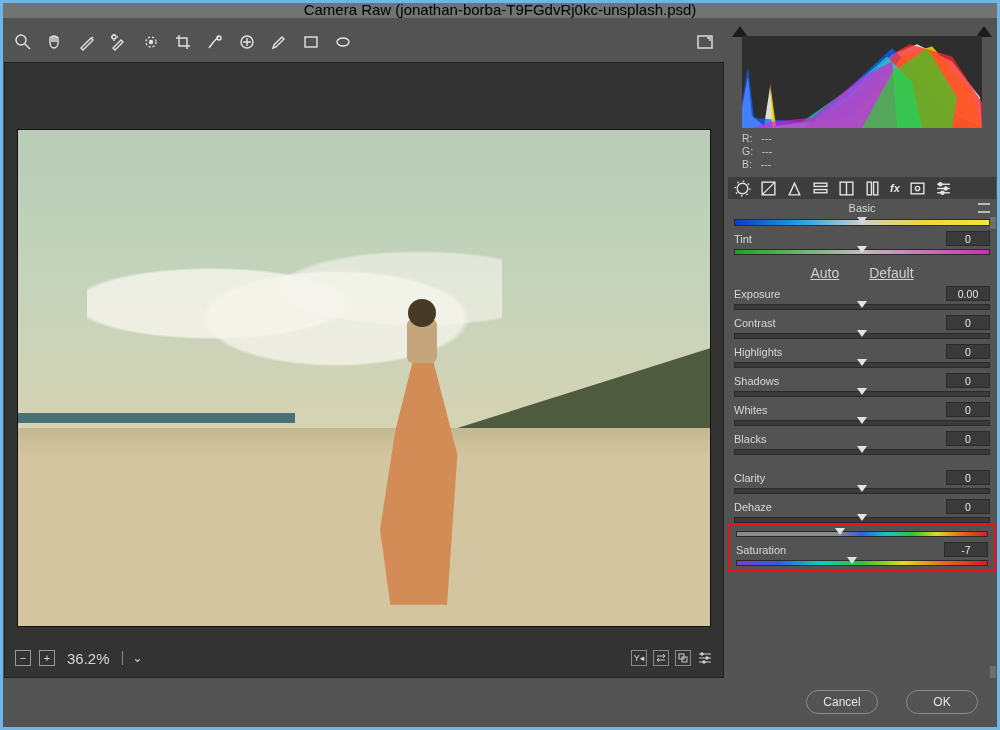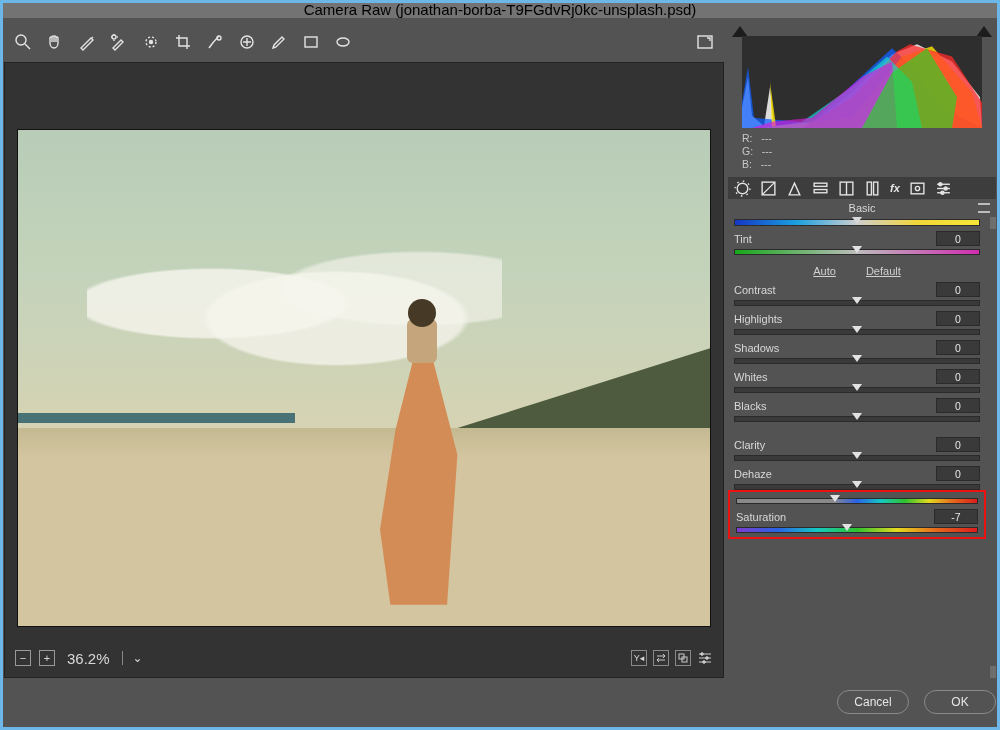--- a/index.html
+++ b/index.html
@@ -43,43 +43,43 @@
   .histogram{position:absolute;left:14px;right:14px;top:14px;bottom:2px;background:#2e2e2e;overflow:hidden}
   .histogram svg{width:100%;height:100%}
   .rgb-readout{padding:2px 4px 6px 14px;font-size:10.5px;color:#c8c8c8;line-height:13px}
   .panel-tabs{height:22px;background:#3d3d3d;display:flex;align-items:center;gap:9px;padding:0 6px}
   .panel-tabs .ptab{width:17px;height:16px;display:flex;align-items:center;justify-content:center}
   .panel-tabs svg{stroke:#e4e4e4;fill:none;stroke-width:1.3}
   .panel-tabs .ptab.lbl{color:#e4e4e4;font-style:italic;font-weight:600;font-size:11px;width:auto}
   .tabs-spacer{flex:1}
   .basic-head{height:18px;display:flex;align-items:center;justify-content:center;background:#535353;position:relative;font-size:11px;color:#d8d8d8}
   .basic-head .menu-ico{position:absolute;right:6px;width:12px;height:10px;border-top:2px solid #bbb;border-bottom:2px solid #bbb}
-  .panel-body{flex:1;background:#535353;overflow:hidden;padding:0 16px 2px 6px;position:relative}
+  .panel-body{flex:1;background:#535353;overflow:hidden;padding:0 6px 2px 6px;position:relative}
   .panel-body .scroll-ind{position:absolute;right:0;top:0;width:6px;height:12px;background:#6e6e6e}
   
   .temp-strip{height:7px;border:1px solid #2c2c2c;background:linear-gradient(90deg,#1536c5,#1aa0e0 25%,#cfcfcf 50%,#f2d638 75%,#f6e637);position:relative;margin-top:2px}
   .temp-strip .knob{position:absolute;top:-3px;left:50%;transform:translateX(-50%);width:0;height:0;border-left:5px solid transparent;border-right:5px solid transparent;border-top:7px solid #d8d8d8}
   
   .srow{margin-top:5px}
   .srow .hdr{display:flex;align-items:center;height:15px}
   .srow .hdr .lbl{font-size:11px}
   .srow .hdr .val{margin-left:auto}
   .valbox{width:44px;height:15px;background:#3a3a3a;border:1px solid #2a2a2a;color:#e6e6e6;font-size:10.5px;text-align:center;display:flex;align-items:center;justify-content:center}
   .track{height:6px;background:#3a3a3a;border:1px solid #2a2a2a;position:relative;margin-top:3px}
   .track.gr-tint{background:linear-gradient(90deg,#17a81a,#bdbdbd 50%,#d12bb0)}
   .track.gr-sat{background:linear-gradient(90deg,#7d3ccf,#2a61e6,#14c9c2,#2fc22e,#e4da1e,#e7661b,#da1c1c)}
   .track.gr-vib{background:linear-gradient(90deg,#8a8a8a 0 40%,#2a61e6,#14c9c2,#2fc22e,#e4da1e,#e7661b,#da1c1c)}
   .knob2{position:absolute;top:-4px;width:0;height:0;border-left:5px solid transparent;border-right:5px solid transparent;border-top:7px solid #e2e2e2;transform:translateX(-50%)}
-  .links{display:flex;justify-content:center;gap:30px;margin:10px 0 4px 0;font-size:11px}
+  .links{display:flex;justify-content:center;gap:30px;margin:10px 0 4px 0;font-size:14px}
   .links span{text-decoration:underline;cursor:pointer;color:#d0d0d0}
   .gap{height:10px}
   .hl-box{border:2px solid #e11;margin:0 -6px 0 -6px;padding:1px 6px 4px 6px}
   .scrollend{position:absolute;right:0;bottom:0;width:6px;height:12px;background:#6e6e6e}
   
-  .btnrow{height:48px;display:flex;justify-content:flex-end;align-items:center;gap:15px;}
+  .btnrow{height:48px;display:flex;justify-content:flex-end;align-items:center;gap:28px;padding-right:18px}
   .btn{min-width:72px;height:24px;border:1px solid #8a8a8a;border-radius:12px;background:#535353;color:#e6e6e6;display:flex;align-items:center;justify-content:center;font-size:12px;cursor:pointer}
   .outer-border{position:absolute;inset:0;border:3px solid #6cb7e8;pointer-events:none}
 </style>
 </head>
 <body>
 
 <div class="titlebar">
   <span>Camera Raw (jonathan-borba-T9FGdvRj0kc-unsplash.psd)</span>
 </div>
 
@@ -306,20 +306,29 @@
             <div class="track gr-tint">
               <span class="knob2" style="left:50%"></span>
             </div>
           </div>
           <div class="links">
             <span>Auto</span>
             <span>Default</span>
           </div>
           <div class="srow">
             <div class="hdr">
+              <span class="lbl">Exposure</span>
+              <span class="val valbox">0.00</span>
+            </div>
+            <div class="track">
+              <span class="knob2" style="left:50%"></span>
+            </div>
+          </div>
+          <div class="srow">
+            <div class="hdr">
               <span class="lbl">Contrast</span>
               <span class="val valbox">0</span>
             </div>
             <div class="track">
               <span class="knob2" style="left:50%"></span>
             </div>
           </div>
           <div class="srow">
             <div class="hdr">
               <span class="lbl">Highlights</span>

